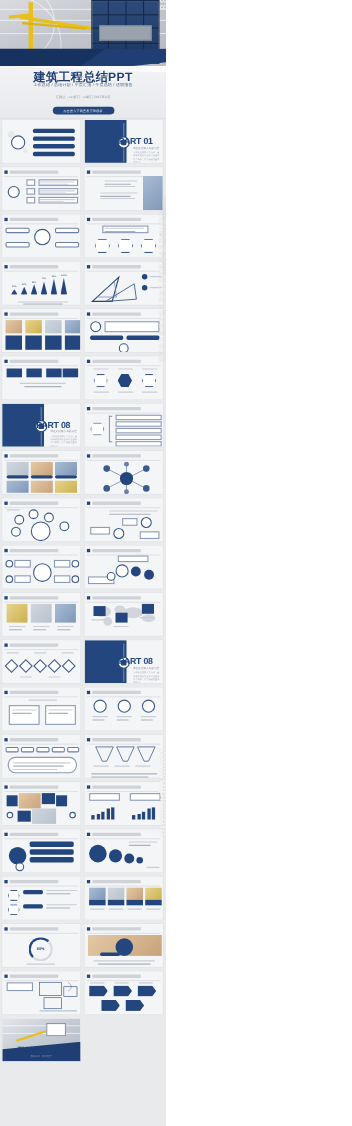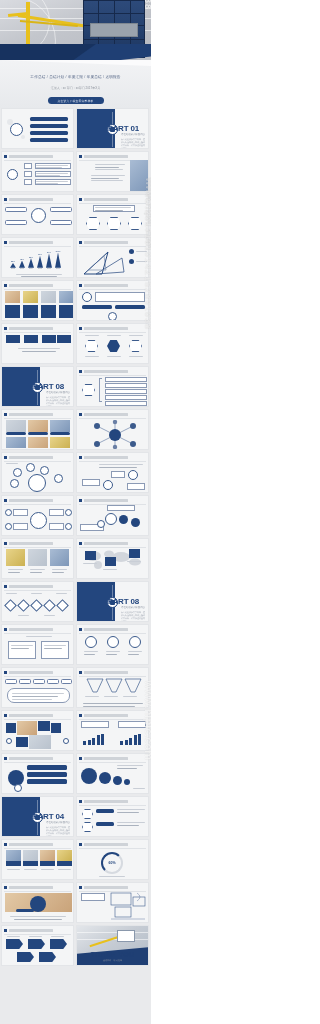--- a/index.html
+++ b/index.html
@@ -151,20 +151,21 @@
         <div class="deck"></div>
       </div>
     </div>
 
     <div class="cover-wedge">
       <div class="wedge-navy"></div>
       <div class="wedge-navy2"></div>
     </div>
     <div class="cover-body"></div>
 
+    <div class="cover-title">建筑工程总结PPT</div>
     <div class="cover-sub">工作总结 / 总结计划 / 年度汇报 / 年度总结 / 述职报告</div>
     <div class="cover-meta">汇报人：xx   部门：xx部门    2017年X月</div>
     <div class="cover-btn">点击进入下载查看完整模板</div>
   </div>
 
   <div class="grid">
 
     <div class="slide">
       <div class="circ-o" style="position:absolute;left:8px;top:14px;width:13px;height:13px;"></div>
       <div class="circ" style="position:absolute;left:5px;top:10px;width:6px;height:6px;background:#e6e8eb;"></div>
@@ -691,29 +692,20 @@
       <div class="s-rule"></div>
       <div class="circ-f" style="position:absolute;left:4px;top:14px;width:16px;height:16px;"></div>
       <div class="circ-f" style="position:absolute;left:22px;top:18px;width:12px;height:12px;"></div>
       <div class="circ-f" style="position:absolute;left:36px;top:22px;width:9px;height:9px;"></div>
       <div class="circ-f" style="position:absolute;left:47px;top:25px;width:6px;height:6px;"></div>
       <div class="tl" style="position:absolute;left:40px;top:11px;width:26px;"></div>
       <div class="tl d" style="position:absolute;left:40px;top:14px;width:20px;"></div>
       <div class="tl" style="position:absolute;left:56px;top:34px;width:12px;"></div>
     </div>
 
-    <div class="slide sec">
-      <div class="sec-panel"></div>
-      <div class="sec-badge">
-          <i></i>
-        </div>
-      <div class="sec-title">PART 04</div>
-      <div class="sec-sub2">请在此处输入标题内容</div>
-      <div class="sec-txt">点击此处添加文字内容，建议与标题相符合并符合整体语言风格，语言描述尽量简洁生动。</div>
-    </div>
 
     <div class="slide">
       <div class="s-hd">
           <span class="sq"></span>
           <span class="bar"></span>
         </div>
       <div class="s-rule"></div>
       <div class="hex-o" style="position:absolute;left:5px;top:12px;width:11px;height:10px;"></div>
       <div class="hex-o" style="position:absolute;left:5px;top:25px;width:11px;height:10px;"></div>
       <div class="pill" style="position:absolute;left:19px;top:12px;width:18px;height:4px;"></div>

